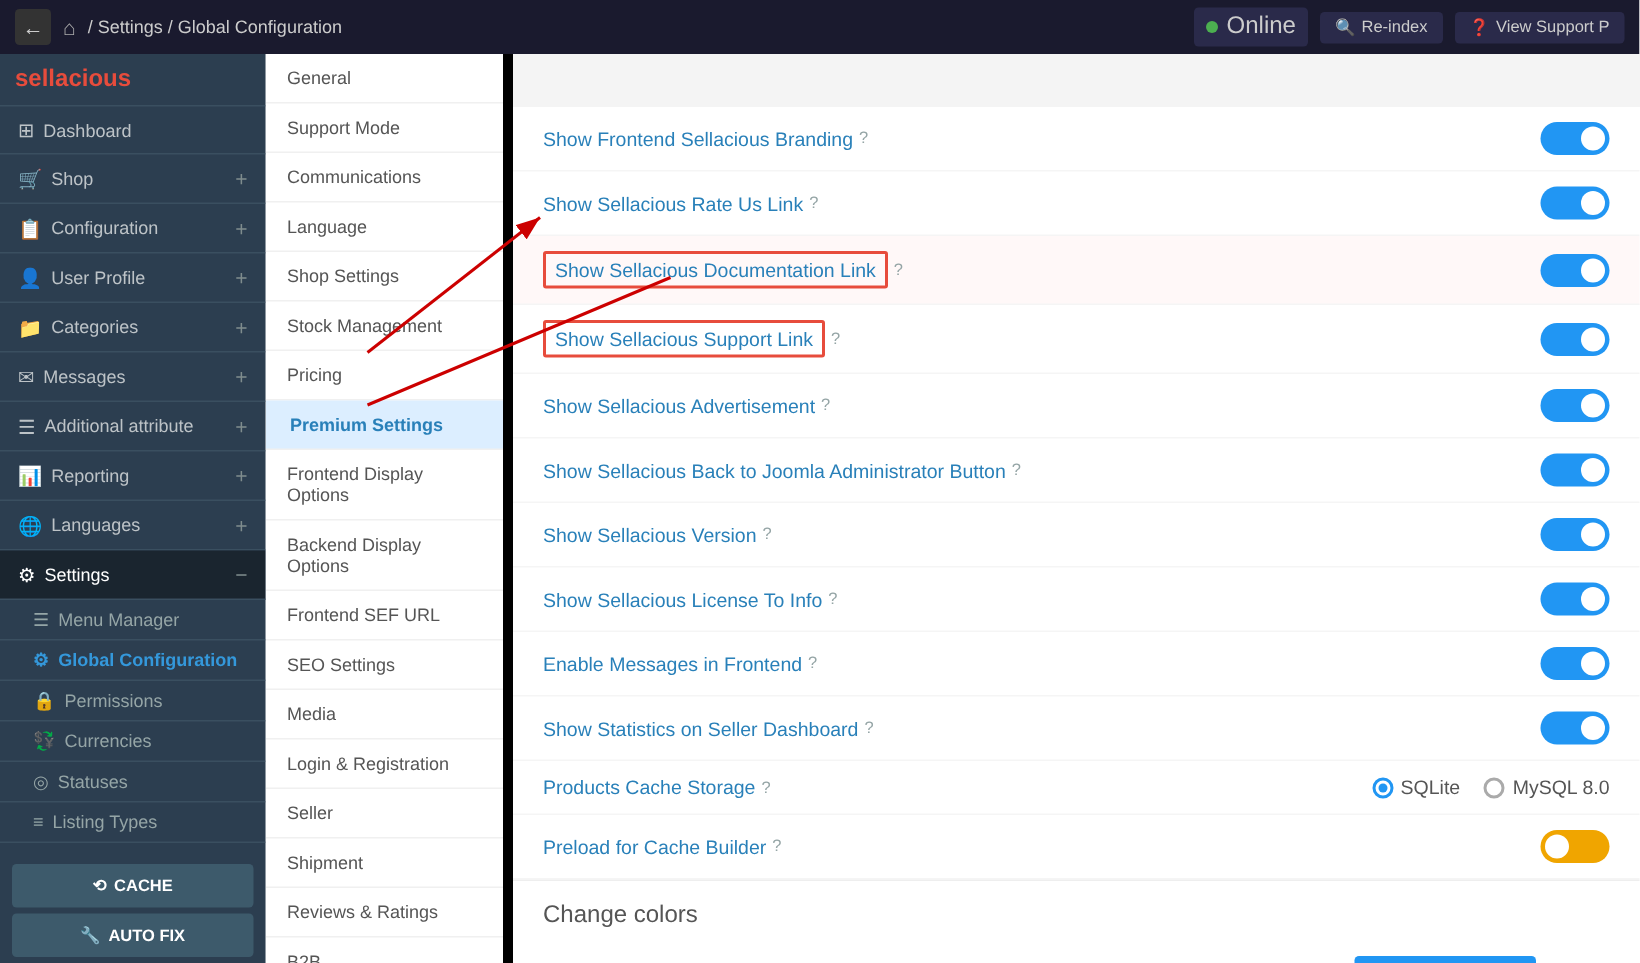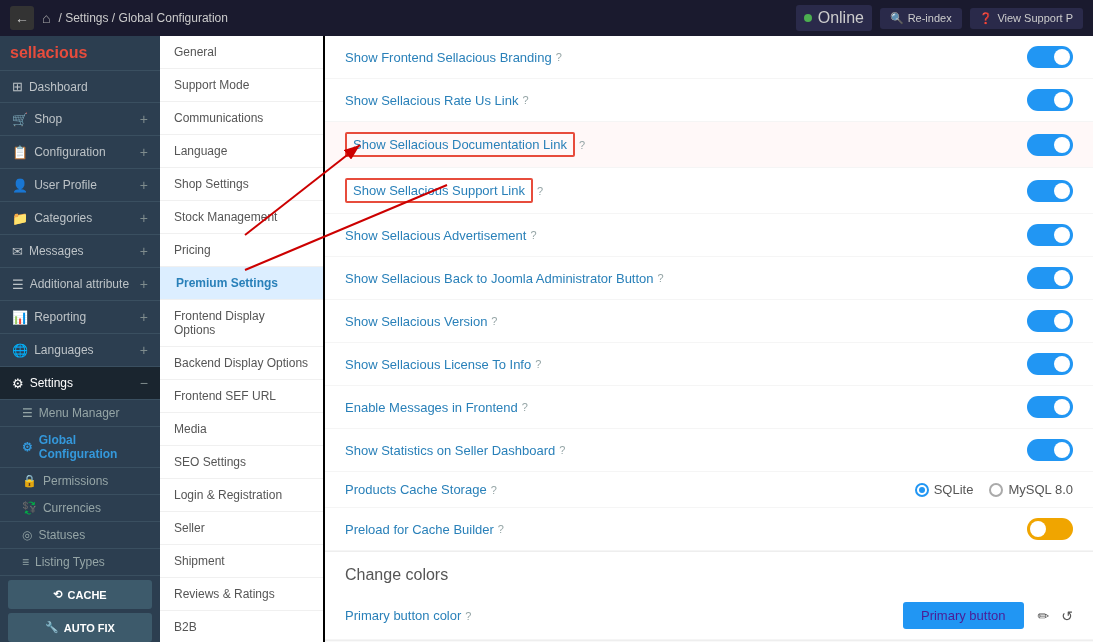--- a/index.html
+++ b/index.html
@@ -14,47 +14,47 @@
     .online-dot { width: 8px; height: 8px; background: #4caf50; border-radius: 50%; display: inline-block; }
     .home-icon { color: #aaa; font-size: 14px; cursor: pointer; }
     .back-btn { background: #333; border: none; color: #ccc; width: 24px; height: 24px; border-radius: 3px; cursor: pointer; font-size: 14px; }
     .breadcrumb { color: #aaa; font-size: 12px; }
     .breadcrumb span { color: #ccc; }
 
     
     .layout { display: flex; flex: 1; overflow: hidden; }
 
     
-    .sidebar { width: 160px; background: #2c3e50; color: #ccc; display: flex; flex-direction: column; overflow-y: auto; flex-shrink: 0; }
+    .sidebar { width: 177px; background: #2c3e50; color: #ccc; display: flex; flex-direction: column; overflow-y: auto; flex-shrink: 0; }
     .sidebar-logo { padding: 8px 10px; border-bottom: 1px solid #3a4f60; }
     .logo-text { color: #e74c3c; font-weight: bold; font-size: 16px; }
     .sidebar-item { display: flex; align-items: center; justify-content: space-between; padding: 8px 12px; cursor: pointer; border-bottom: 1px solid #3a4f60; font-size: 12px; color: #bdc3c7; }
     .sidebar-item.active { background: #1a252f; color: #fff; }
     .sidebar-item-label { display: flex; align-items: center; gap: 6px; }
     .sidebar-item-icon { font-size: 13px; }
     .sidebar-plus { font-size: 14px; color: #7f8c8d; }
     .sidebar-minus { font-size: 14px; color: #7f8c8d; }
 
     
     .sidebar-subitem { padding: 6px 12px 6px 22px; cursor: pointer; font-size: 12px; color: #95a5a6; border-bottom: 1px solid #3a4f60; display: flex; align-items: center; gap: 6px; }
     .sidebar-subitem.active { color: #3498db; font-weight: bold; }
 
     
     .sidebar-bottom { margin-top: auto; }
     .cache-btn { background: #3d5a6b; margin: 4px 8px; padding: 8px; border-radius: 3px; text-align: center; color: #fff; cursor: pointer; font-size: 11px; font-weight: bold; display: flex; align-items: center; justify-content: center; gap: 5px; }
     .autofix-btn { background: #3d5a6b; margin: 4px 8px; padding: 8px; border-radius: 3px; text-align: center; color: #fff; cursor: pointer; font-size: 11px; font-weight: bold; display: flex; align-items: center; justify-content: center; gap: 5px; }
 
     
-    .middle-panel { width: 165px; background: #fff; border-right: 2px solid #000000; overflow-y: auto; flex-shrink: 0; }
+    .middle-panel { width: 165px; background: #fff; border-right: 7px solid #000000; overflow-y: auto; flex-shrink: 0; }
     .menu-item { padding: 9px 14px; cursor: pointer; font-size: 12px; color: #555; border-bottom: 1px solid #f0f0f0; }
     .menu-item.active { background: #e8f0fe; color: #2980b9; font-weight: bold; }
     .menu-item.highlighted { background: #dceeff; color: #2980b9; font-weight: bold; padding-left: 16px; }
 
     
-    .main-content { flex: 1; overflow-y: auto; background: #fff; padding: 0; }
+    .main-content { flex: 1; overflow-y: auto; background: #fff; padding: 0; margin-top: 35px; }
 
     
     .toggle { position: relative; display: inline-block; width: 46px; height: 22px; }
     .slider { position: absolute; cursor: pointer; top: 0; left: 0; right: 0; bottom: 0; border-radius: 22px; transition: .3s; }
     .slider.on { background: #2196F3; }
     .slider.partial { background: #f0a500; }
     .slider::before { position: absolute; content: ""; height: 16px; width: 16px; left: 3px; bottom: 3px; background: white; border-radius: 50%; transition: .3s; }
     .slider.on::before { transform: translateX(24px); }
     .slider.partial::before { transform: translateX(0px); }
 
@@ -241,22 +241,22 @@
     <div class="menu-item">Support Mode</div>
     <div class="menu-item">Communications</div>
     <div class="menu-item">Language</div>
     <div class="menu-item">Shop Settings</div>
     <div class="menu-item">Stock Management</div>
     <div class="menu-item">Pricing</div>
     <div class="menu-item active highlighted">Premium Settings</div>
     <div class="menu-item">Frontend Display Options</div>
     <div class="menu-item">Backend Display Options</div>
     <div class="menu-item">Frontend SEF URL</div>
+    <div class="menu-item">SEO Settings</div>
     <div class="menu-item">Media</div>
-    <div class="menu-item">SEO Settings</div>
     <div class="menu-item">Login &amp; Registration</div>
     <div class="menu-item">Seller</div>
     <div class="menu-item">Shipment</div>
     <div class="menu-item">Reviews &amp; Ratings</div>
     <div class="menu-item">B2B</div>
     <div class="menu-item">Store Timings Settings</div>
   </div>
 
   <div class="main-content">
 

